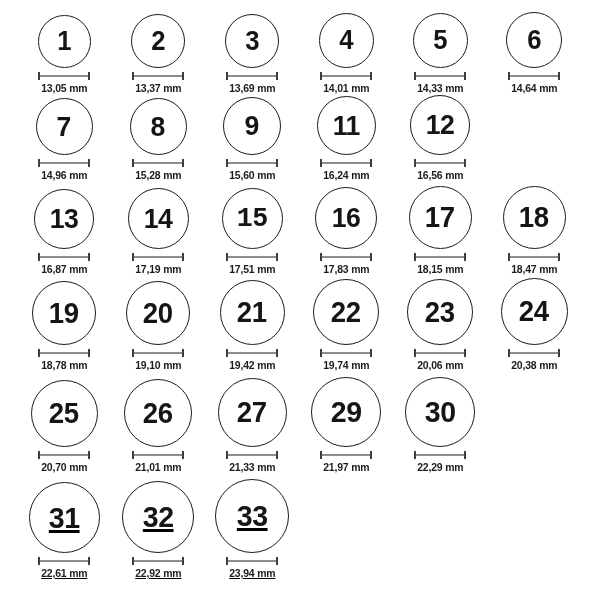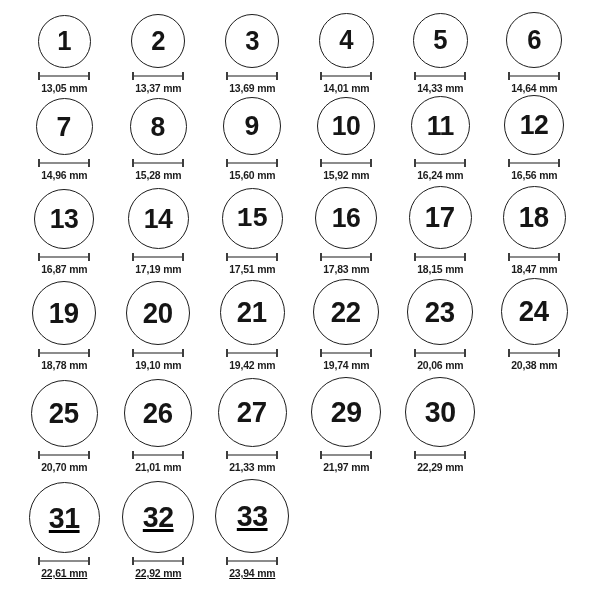--- a/index.html
+++ b/index.html
@@ -190,31 +190,20 @@
             <span class="num" style="font-size: 28px;">9</span>
           </div>
           <div class="dim-line">
             <div class="bar"></div>
             <div class="tick left"></div>
             <div class="tick right"></div>
           </div>
           <div class="label">15,60 mm</div>
         </div>
         <div class="cell">
-          <div class="circle" style="width: 58px; height: 58px;">
-            <span class="num" style="font-size: 28px;">10</span>
-          </div>
-          <div class="dim-line">
-            <div class="bar"></div>
-            <div class="tick left"></div>
-            <div class="tick right"></div>
-          </div>
-          <div class="label">15,92 mm</div>
-        </div>
-        <div class="cell">
           <div class="circle" style="width: 59px; height: 59px;">
             <span class="num" style="font-size: 28px;">11</span>
           </div>
           <div class="dim-line">
             <div class="bar"></div>
             <div class="tick left"></div>
             <div class="tick right"></div>
           </div>
           <div class="label">16,24 mm</div>
         </div>

